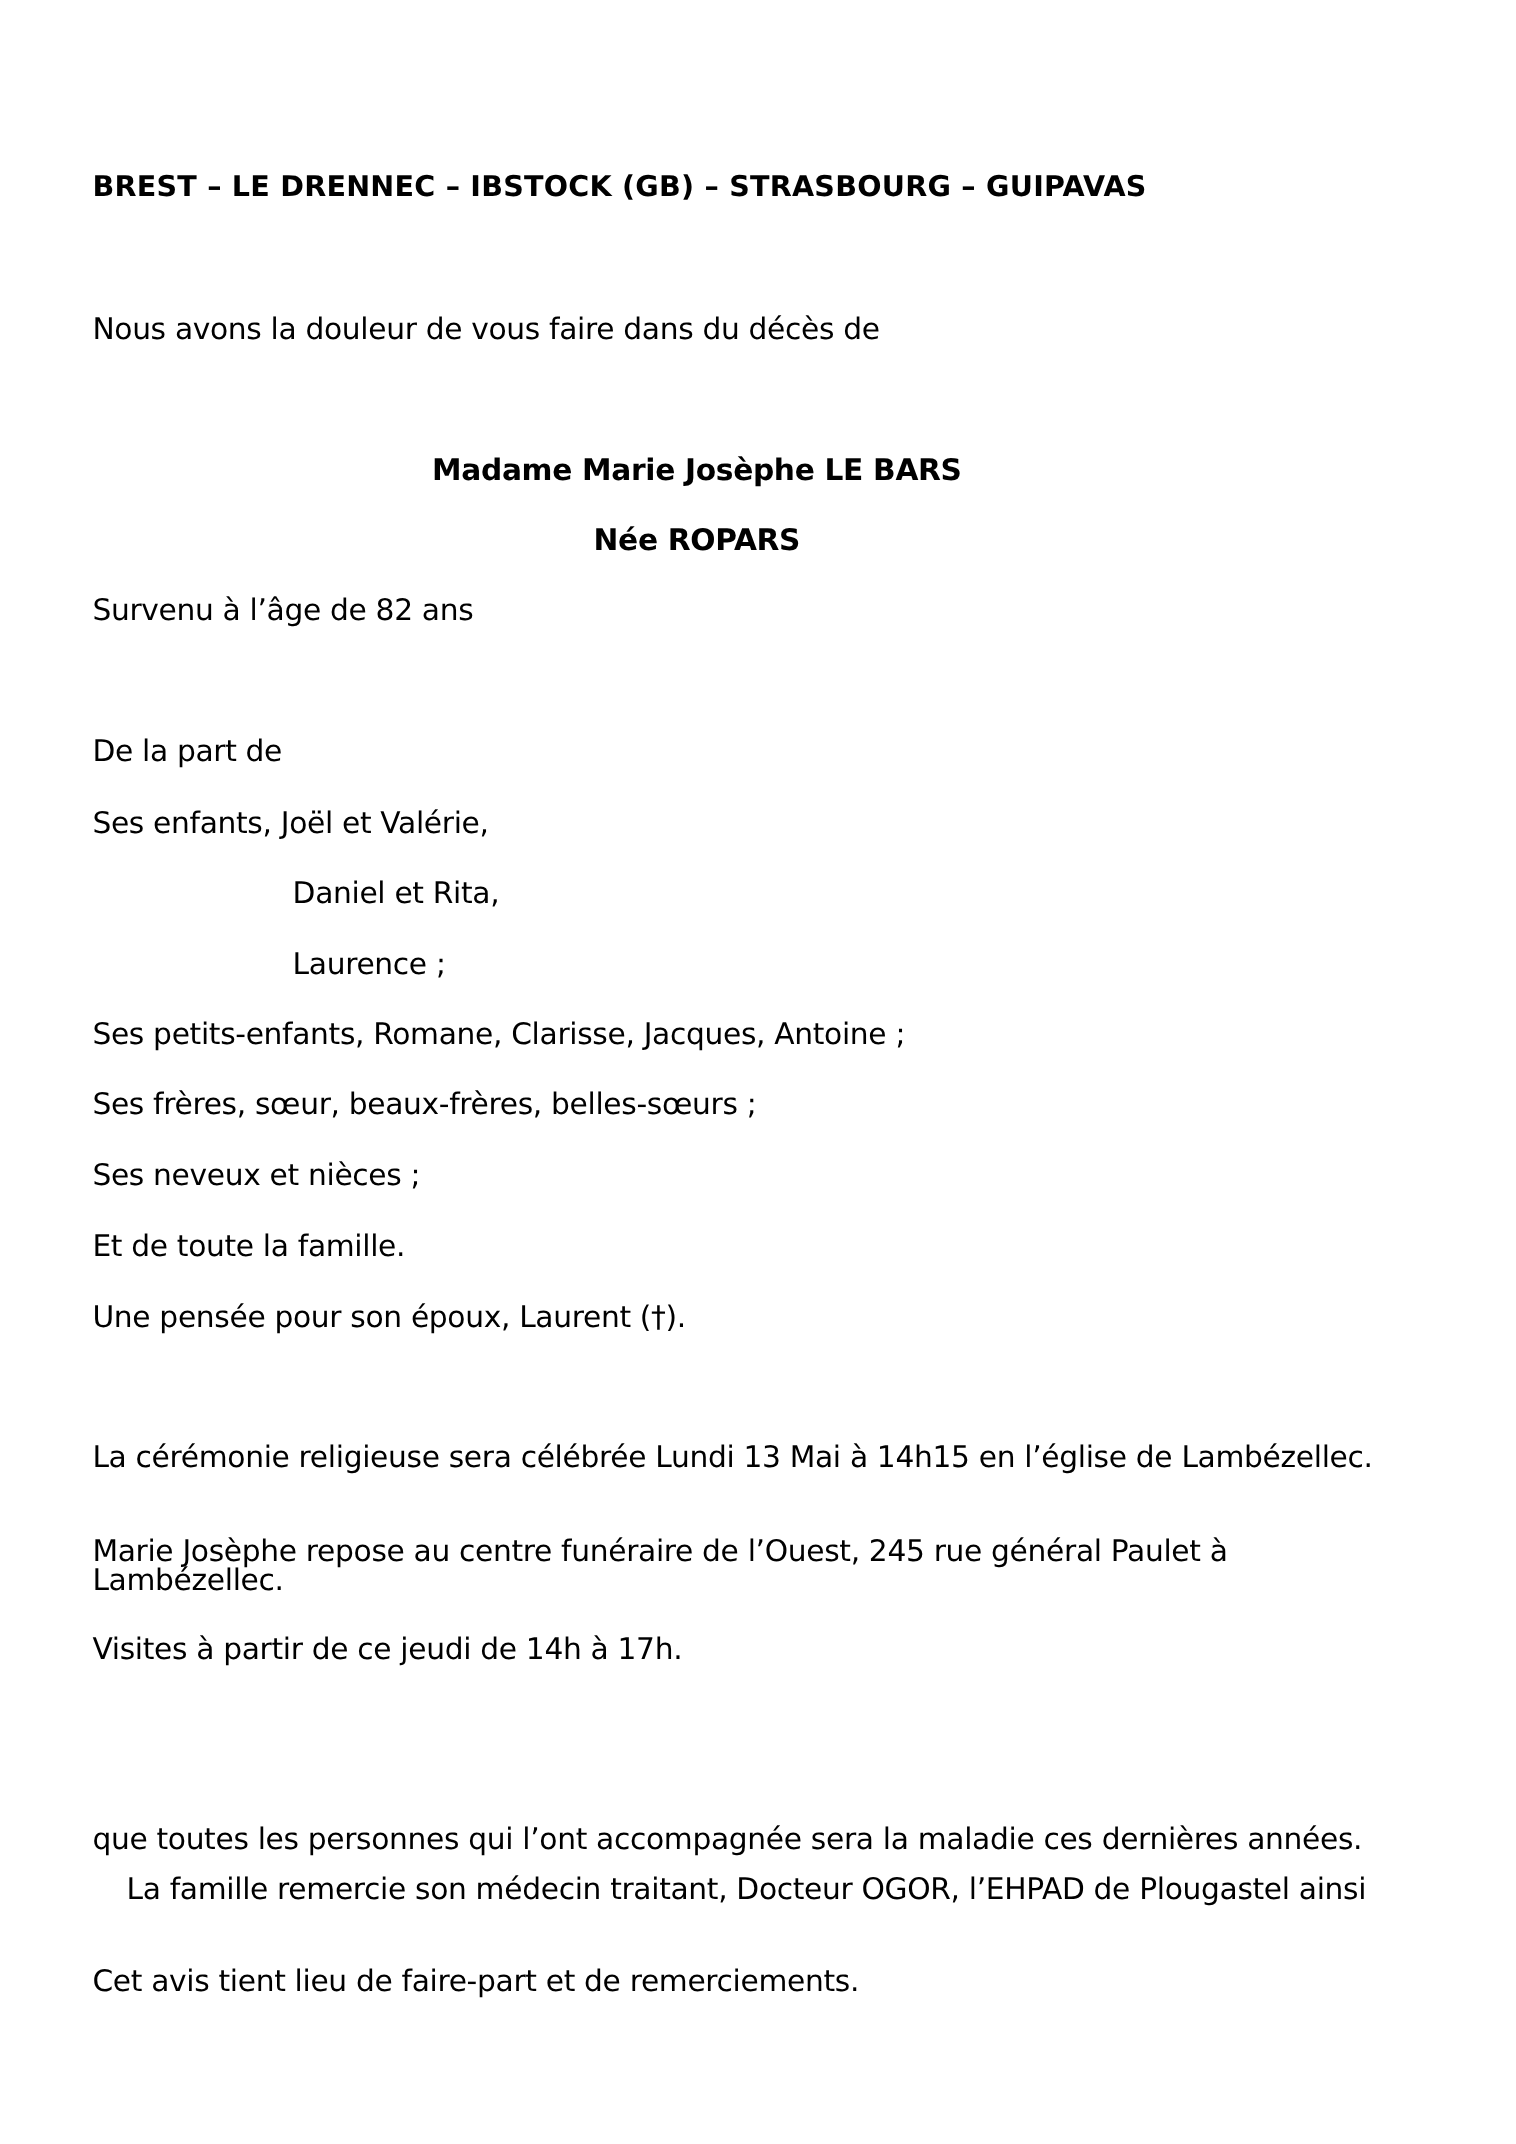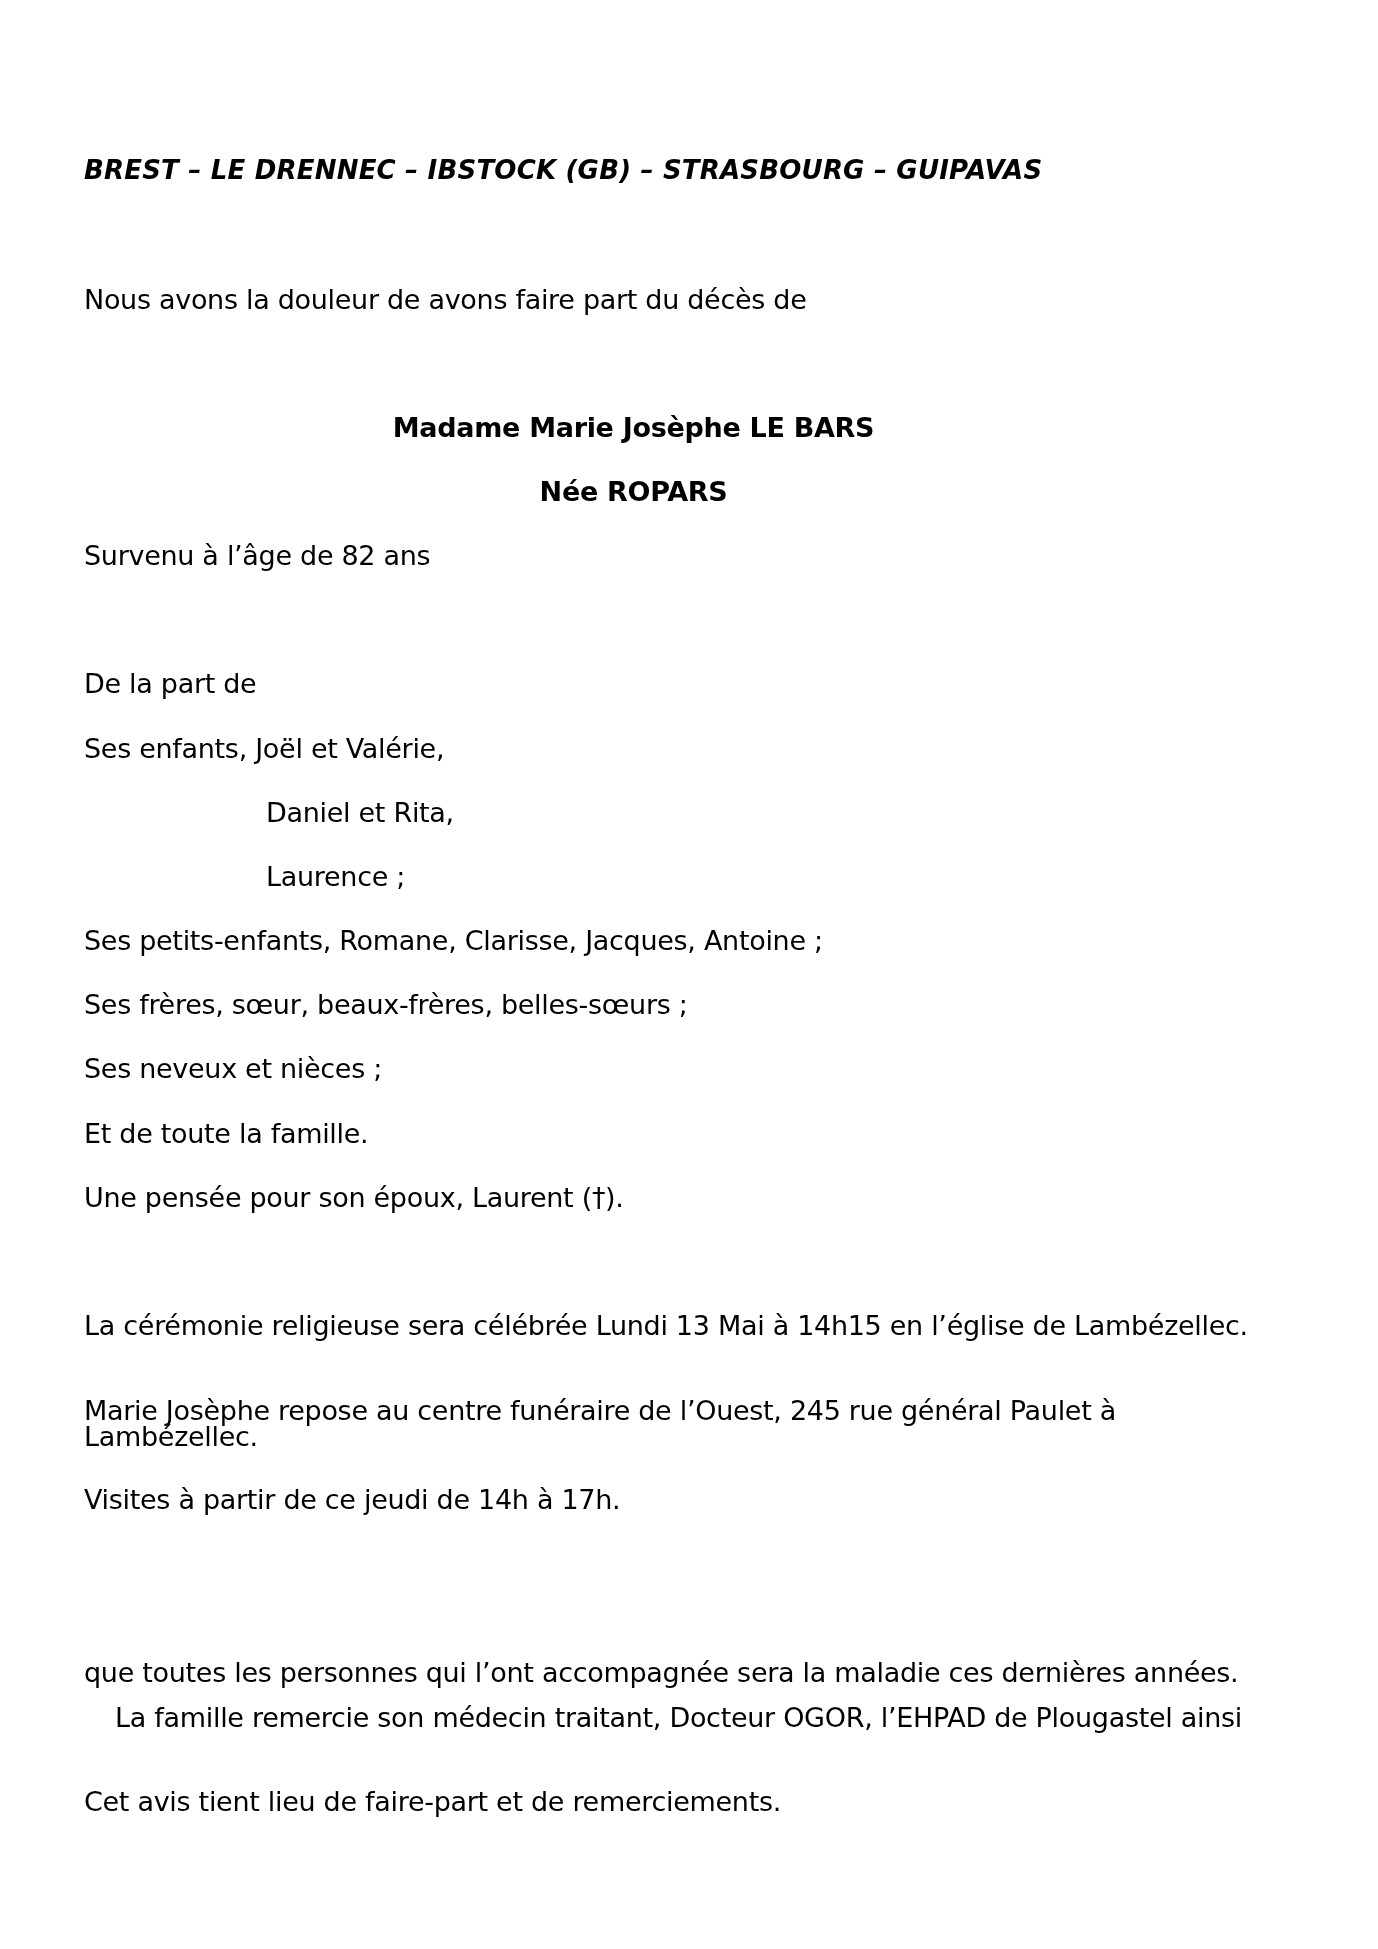--- a/index.html
+++ b/index.html
@@ -32,23 +32,23 @@
     .indent { left: 266px; }
     .header {
       font-size: 26px;
       letter-spacing: 0.2px;
     }
   </style>
 </head>
 <body>
 
 <div>
-  <div class="line bold header" style="top:150px;font-style:italic;">BREST – LE DRENNEC – IBSTOCK (GB) – STRASBOURG – GUIPAVAS</div>
+  <div class="line bold header" style="top:150px;">BREST – LE DRENNEC – IBSTOCK (GB) – STRASBOURG – GUIPAVAS</div>
 
-  <div class="line" style="top:280px;">Nous avons la douleur de avons faire part du décès de</div>
+  <div class="line" style="top:280px;">Nous avons la douleur de vous faire dans du décès de</div>
 
   <div class="line bold center" style="top:408px;">Madame Marie Josèphe LE BARS</div>
   <div class="line bold center" style="top:472px;">Née ROPARS</div>
   <div class="line" style="top:536px;">Survenu à l’âge de 82 ans</div>
 
   <div class="line" style="top:664px;">De la part de</div>
   <div class="line" style="top:729px;">Ses enfants, Joël et Valérie,</div>
   <div class="line indent" style="top:793px;">Daniel et Rita,</div>
   <div class="line indent" style="top:857px;">Laurence ;</div>
   <div class="line" style="top:921px;">Ses petits-enfants, Romane, Clarisse, Jacques, Antoine ;</div>

